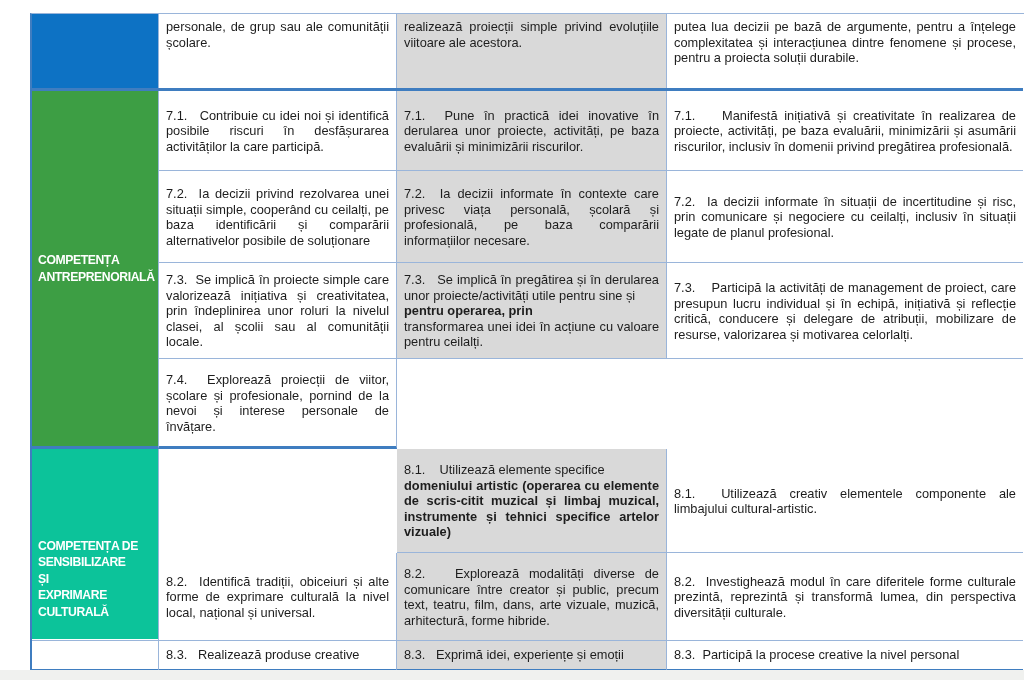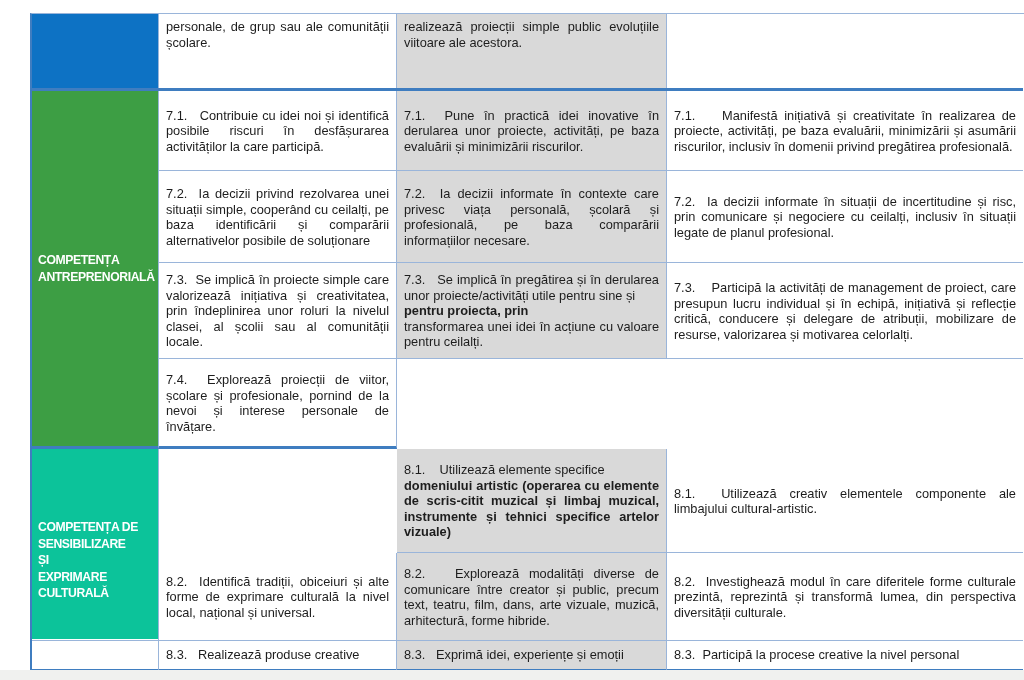--- a/index.html
+++ b/index.html
@@ -48,58 +48,59 @@
     font-size:12.2px;line-height:16.5px;letter-spacing:-0.4px;
     white-space:pre-line;
     padding:0 4px 0 6px;
   }
   .bluecell{background:var(--blue);}
   .greencell{background:var(--green);}
   .tealwrap{display:flex;flex-direction:column;}
   .tealfill{
     background:var(--teal);
     height:190px;
-    display:flex;align-items:flex-start;
+    display:flex;align-items:center;
     padding-top:70px;
   }
   .b{font-weight:bold;}
   .bottom-strip{
     position:absolute;left:0;top:670px;width:1024px;height:10px;
     background:#f0f1ef;
   }
 </style>
 </head>
 <body>
 
 <div class="page">
   <div class="grid">
 
     <div class="cell head bluecell" style="grid-row:1;grid-column:1"></div>
     <div class="cell txt top-align" style="grid-row:1;grid-column:2">personale, de grup sau ale comunității școlare.</div>
-    <div class="cell txt top-align graybg" style="grid-row:1;grid-column:3">realizează proiecții simple public evoluțiile viitoare ale acestora.</div>
+    <div class="cell txt top-align graybg" style="grid-row:1;grid-column:3">realizează proiecții simple privind evoluțiile viitoare ale acestora.</div>
+    <div class="cell txt top-align lastcol" style="grid-row:1;grid-column:4">putea lua decizii pe bază de argumente, pentru a înțelege complexitatea și interacțiunea dintre fenomene și procese, pentru a proiecta soluții durabile.</div>
 
     <div class="sep" style="grid-row:1;grid-column:1/5;align-self:end;height:0;border-bottom:3px solid var(--border-strong);width:100%"></div>
 
     <div class="cell head greencell thick" style="grid-row:2/6;grid-column:1">
       <span class="label">COMPETENȚA
 ANTREPRENORIALĂ</span>
     </div>
 
     <div class="cell txt" style="grid-row:2;grid-column:2">7.1.&nbsp;&nbsp; Contribuie cu idei noi și identifică posibile riscuri în desfășurarea activităților la care participă.</div>
     <div class="cell txt graybg" style="grid-row:2;grid-column:3">7.1.&nbsp;&nbsp;Pune în practică idei inovative în derularea unor proiecte, activități, pe baza evaluării și minimizării riscurilor.</div>
     <div class="cell txt lastcol" style="grid-row:2;grid-column:4">7.1.&nbsp;&nbsp;&nbsp; Manifestă inițiativă și creativitate în realizarea de proiecte, activități, pe baza evaluării, minimizării și asumării riscurilor, inclusiv în domenii privind pregătirea profesională.</div>
 
     <div class="cell txt" style="grid-row:3;grid-column:2">7.2.&nbsp;&nbsp;Ia decizii privind rezolvarea unei situații simple, cooperând cu ceilalți, pe baza identificării și comparării alternativelor posibile de soluționare</div>
     <div class="cell txt graybg" style="grid-row:3;grid-column:3">7.2.&nbsp;&nbsp;Ia decizii informate în contexte care privesc viața personală, școlară și profesională, pe baza comparării informațiilor necesare.</div>
     <div class="cell txt lastcol" style="grid-row:3;grid-column:4">7.2.&nbsp;&nbsp;Ia decizii informate în situații de incertitudine și risc, prin comunicare și negociere cu ceilalți, inclusiv în situații legate de planul profesional.</div>
 
     <div class="cell txt" style="grid-row:4;grid-column:2">7.3.&nbsp;&nbsp;Se implică în proiecte simple care valorizează inițiativa și creativitatea, prin îndeplinirea unor roluri la nivelul clasei, al școlii sau al comunității locale.</div>
     <div class="cell txt graybg" style="grid-row:4;grid-column:3">
         <span>7.3.&nbsp;&nbsp;&nbsp;Se implică în pregătirea și în derularea unor proiecte/activități utile pentru sine și </span>
-        <span class="b">pentru proiecta, prin</span>
+        <span class="b">pentru operarea, prin</span>
         <span> transformarea unei idei în acțiune cu valoare pentru ceilalți.</span>
       </div>
     <div class="cell txt lastcol" style="grid-row:4;grid-column:4">7.3.&nbsp;&nbsp;&nbsp; Participă la activități de management de proiect, care presupun lucru individual și în echipă, inițiativă și reflecție critică, conducere și delegare de atribuții, mobilizare de resurse, valorizarea și motivarea celorlalți.</div>
 
     <div class="cell txt thick" style="grid-row:5;grid-column:2">7.4.&nbsp;&nbsp;Explorează proiecții de viitor, școlare și profesionale, pornind de la nevoi și interese personale de învățare.</div>
 
     <div class="cell head tealwrap" style="grid-row:6/8;grid-column:1;align-items:stretch">
       <div class="tealfill">
         <span class="label">COMPETENȚA DE
 SENSIBILIZARE

